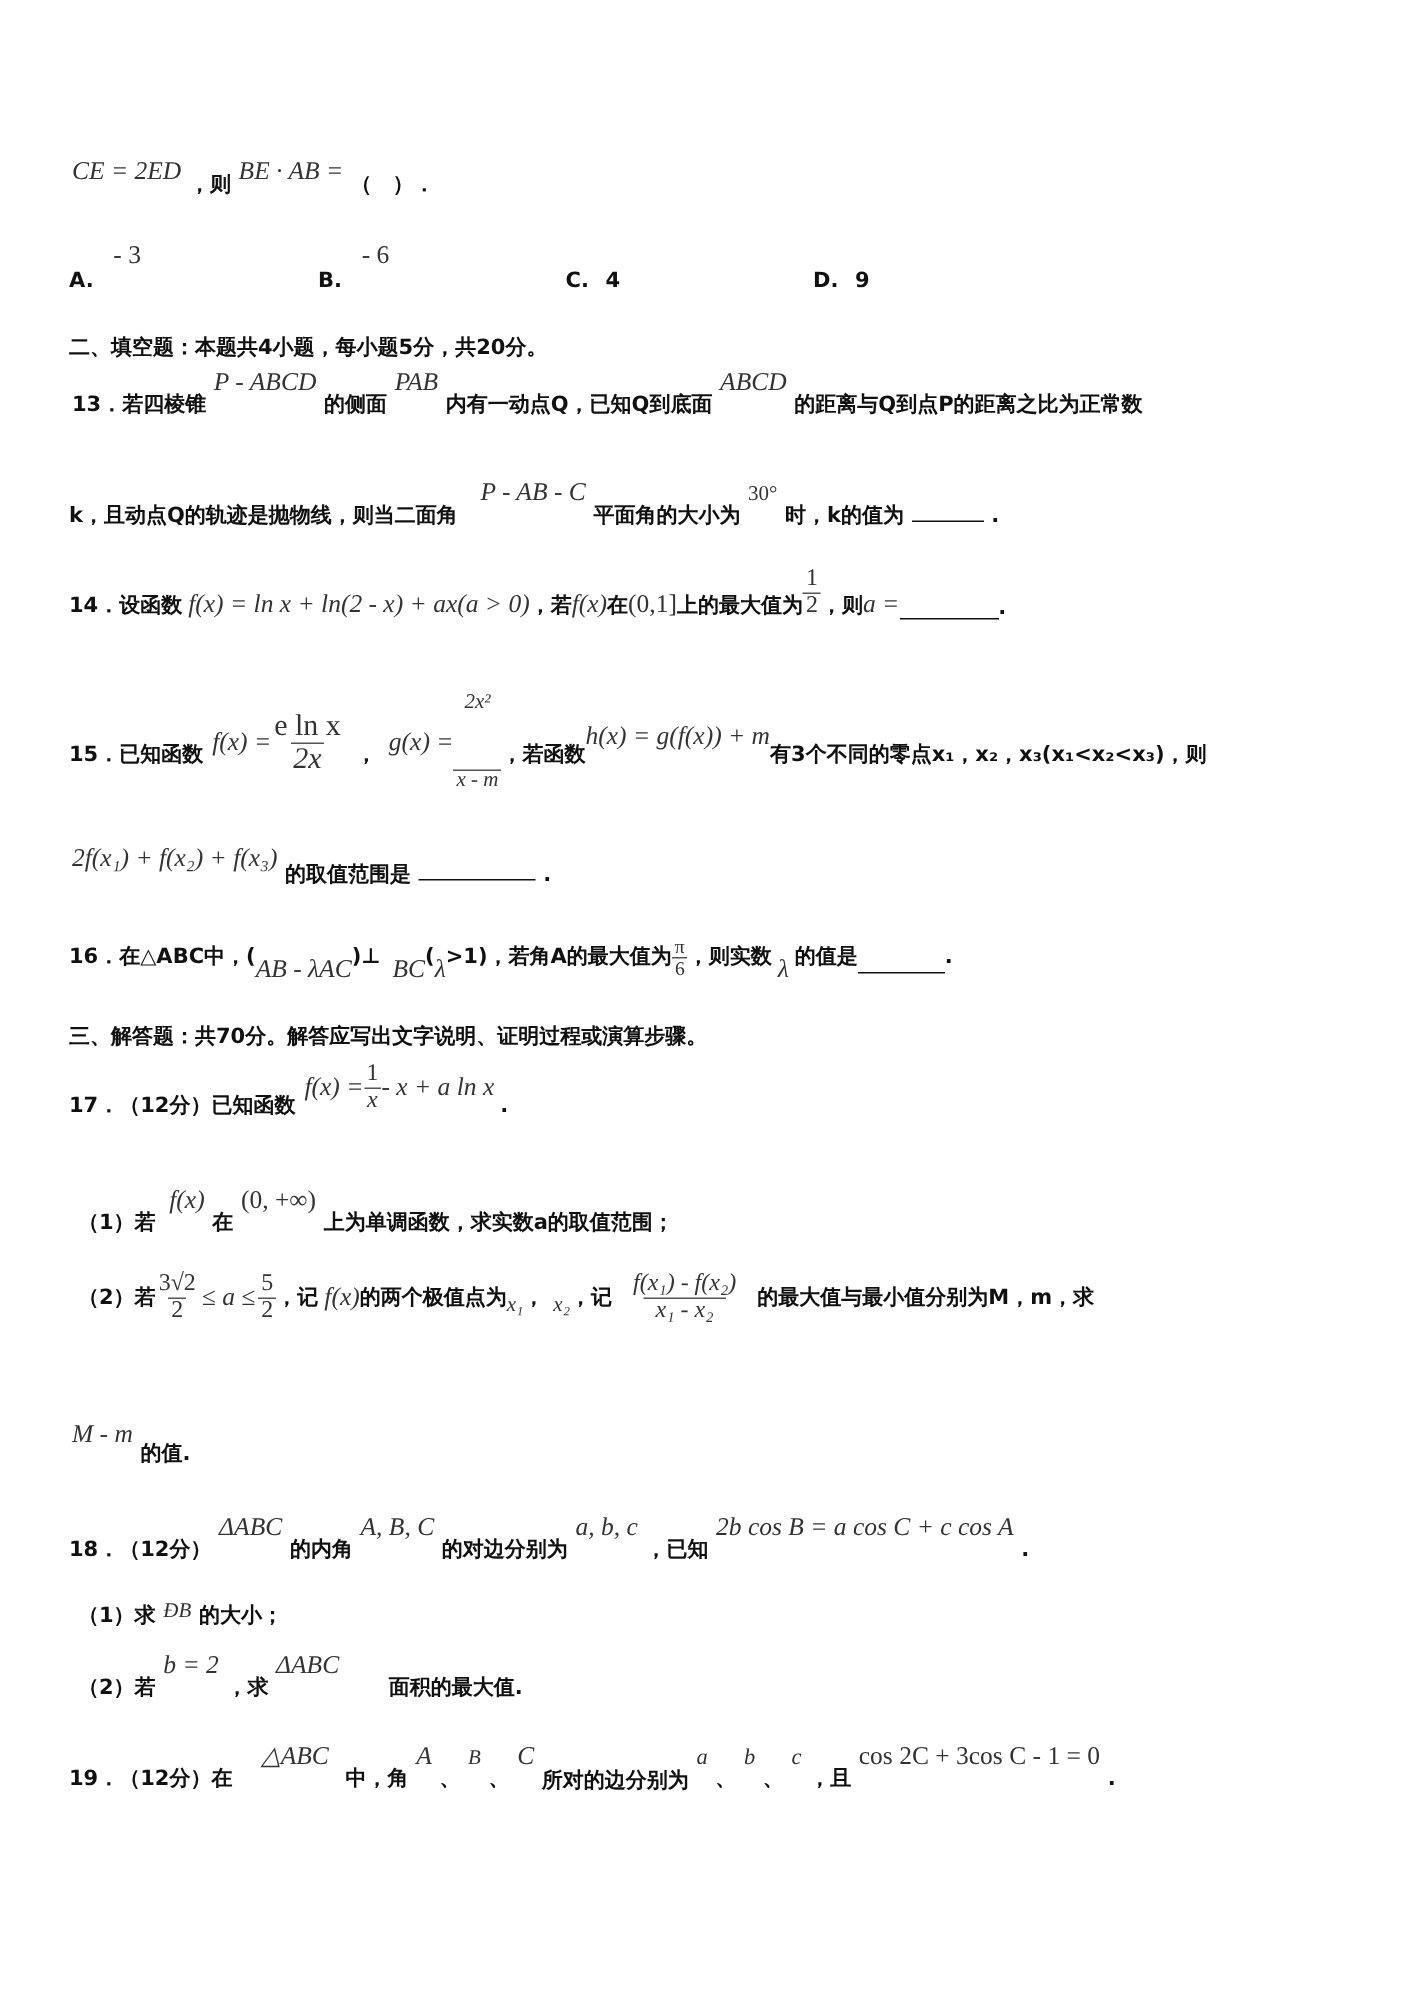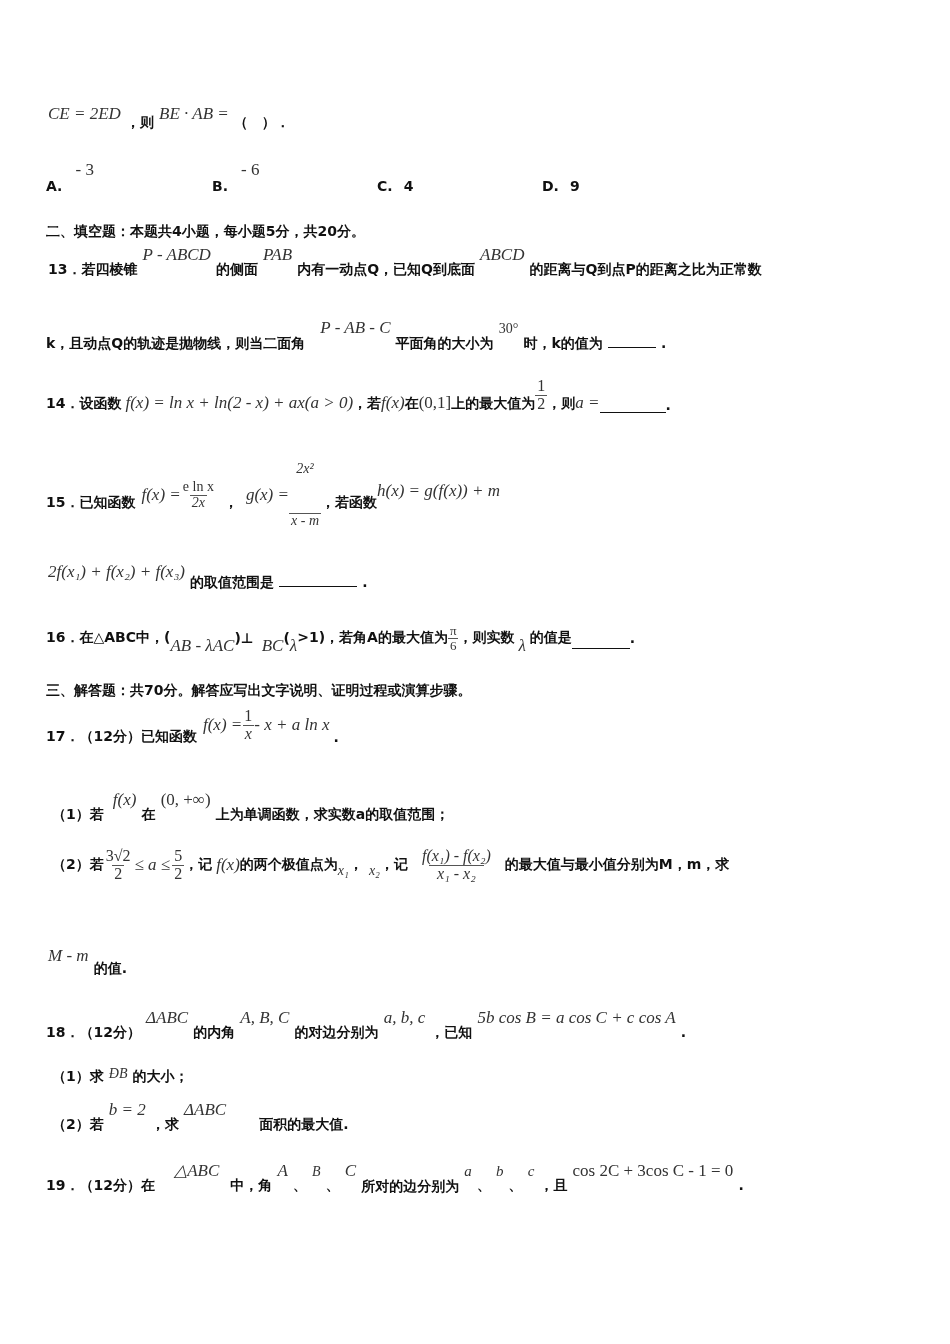--- a/index.html
+++ b/index.html
@@ -77,32 +77,33 @@
   </span>
   <span class="cn">，则</span>
   <span class="m">a =</span>
   <span class="blank" style="width:66px;"></span>
   <span class="cn">.</span>
 </div>
 
 <div class="ab" style="left:46px; top:462px; display:flex; align-items:center;">
   <span class="cn" style="position:relative; top:8px;">15．已知函数</span>
   <span class="m" style="margin-left:6px;">f(x) =</span>
-  <span class="frac" style="font-size:14px;">
+  <span class="frac" style="font-size:20px;">
     <span class="num">e ln x</span>
     <span class="den" style="font-style:italic;">2x</span>
   </span>
   <span class="cn" style="position:relative; top:8px; margin:0 8px;">，</span>
   <span class="m">g(x) =</span>
   <span class="frac" style="font-size:14px; font-style:italic;gap:36px;">
     <span class="num">2x²</span>
     <span class="den">x - m</span>
   </span>
   <span class="cn" style="position:relative; top:8px;">，若函数</span>
   <span class="m" style="position:relative; top:-4px;">h(x) = g(f(x)) + m</span>
+  <span class="cn" style="position:relative; top:8px;">有3个不同的零点x₁，x₂，x₃(x₁&lt;x₂&lt;x₃)，则</span>
 </div>
 <div class="ab" style="left:48px; top:562px;">
   <span class="m">2f(x₁) + f(x₂) + f(x₃)</span>
   <span class="cn" style="position:relative; top:10px;">的取值范围是</span>
   <span class="blank" style="width:78px; position:relative; top:10px;"></span>
   <span class="cn" style="position:relative; top:10px;">.</span>
 </div>
 
 <div class="ab" style="left:46px; top:624px; display:flex; align-items:center;">
   <span class="cn">16．在△ABC中，(</span>
@@ -172,21 +173,21 @@
 </div>
 
 <div class="ab" style="left:46px; top:1008px;">
   <span class="cn" style="position:relative; top:14px;">18．（12分）</span>
   <span class="m">ΔABC</span>
   <span class="cn" style="position:relative; top:14px;">的内角</span>
   <span class="m">A, B, C</span>
   <span class="cn" style="position:relative; top:14px;">的对边分别为</span>
   <span class="m">a, b, c</span>
   <span class="cn" style="position:relative; top:14px;">，已知</span>
-  <span class="m">5b cos B = a cos C + c cos A</span>
+  <span class="m">2b cos B = a cos C + c cos A</span>
   <span class="cn" style="position:relative; top:14px;">.</span>
 </div>
 <div class="ab" style="left:52px; top:1066px;">
   <span class="cn">（1）求</span>
   <span class="m" style="font-size:14px; position:relative; top:-3px;">ÐB</span>
   <span class="cn">的大小；</span>
 </div>
 <div class="ab" style="left:52px; top:1100px;">
   <span class="cn" style="position:relative; top:14px;">（2）若</span>
   <span class="m">b = 2</span>

